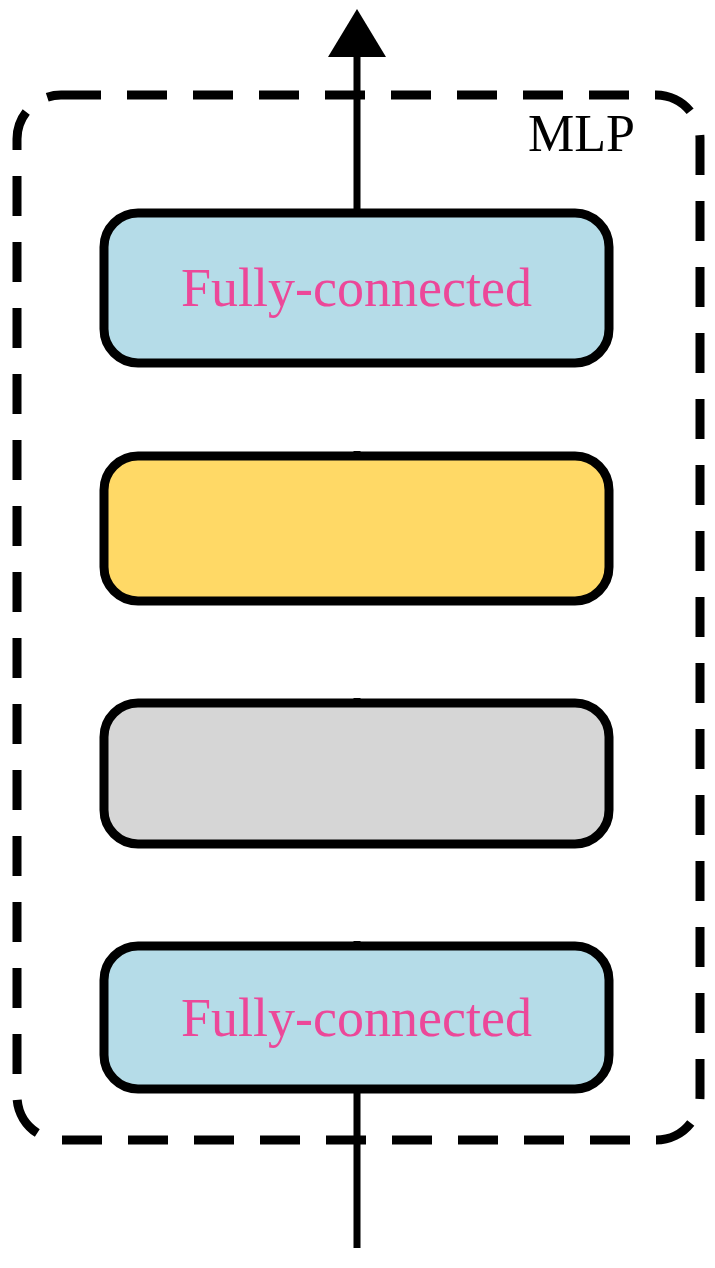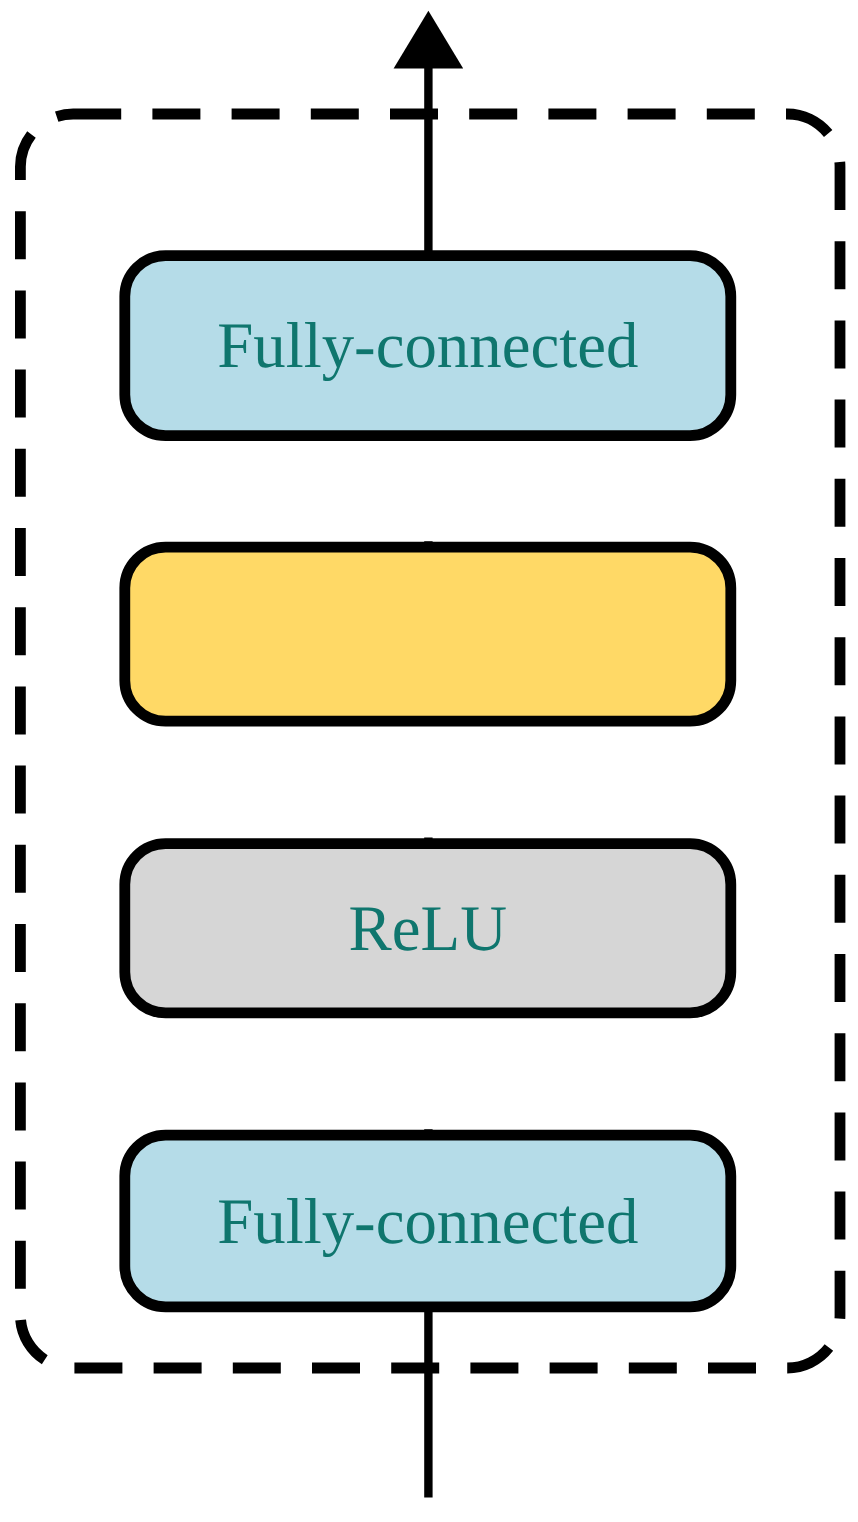--- a/index.html
+++ b/index.html
@@ -25,21 +25,21 @@
     width: 715px;
     height: 1268px;
   }
   .box-label {
     position: absolute;
     display: flex;
     align-items: center;
     justify-content: center;
     font-size: 54px;
     line-height: 1;
-    color: #0f766e;
+    color: #ec4899;
     white-space: nowrap;
     letter-spacing: 0px;
     pointer-events: none;
   }
   .group-label {
     position: absolute;
     font-size: 52px;
     line-height: 1;
     color: #000000;
     white-space: nowrap;
@@ -67,18 +67,18 @@
     <rect x="104" y="456" width="505" height="145" rx="34" ry="34" fill="#ffd966" stroke="#000000" stroke-width="9"></rect>
 
     <rect x="104" y="703" width="505" height="141" rx="34" ry="34" fill="#d6d6d6" stroke="#000000" stroke-width="9"></rect>
 
     <rect x="104" y="946" width="505" height="143" rx="34" ry="34" fill="#b5dce8" stroke="#000000" stroke-width="9"></rect>
   </svg>
 
   <div class="box-label" style="left:104px; top:213px; width:505px; height:150px;">Fully-connected</div>
 
 
-  <div class="box-label" style="left:104px; top:703px; width:505px; height:141px;">ReLU</div>
 
   <div class="box-label" style="left:104px; top:946px; width:505px; height:143px;">Fully-connected</div>
 
+  <div class="group-label" style="left:528px; top:108px;">MLP</div>
 
 </div>
 
 </body></html>

